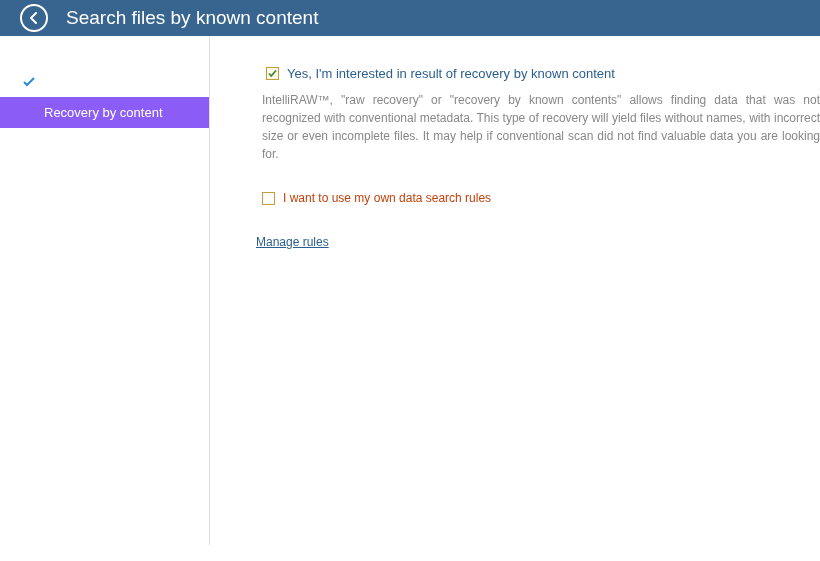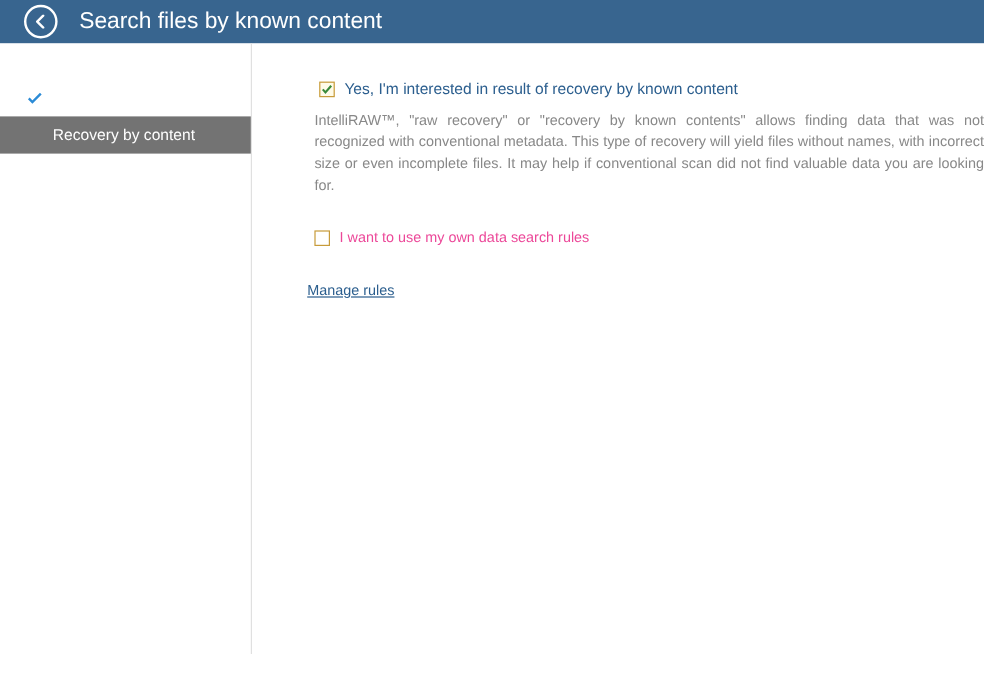--- a/index.html
+++ b/index.html
@@ -49,39 +49,39 @@
     display: flex;
     align-items: center;
     height: 31px;
     padding-left: 22px;
     gap: 8px;
     cursor: pointer;
     color: #2b5e8e;
     font-size: 13px;
   }
   .nav-item.active {
-    background: #737373;
+    background: #8b5cf6;
     color: #fff;
   }
   .nav-item .check {
     width: 14px;
     display: flex;
     align-items: center;
     justify-content: center;
   }
   .nav-item.active .check svg { visibility: hidden; }
   .nav-item.no-check .check svg { visibility: hidden; }
   .nav-item .label { flex: 1; }
   .main {
     flex: 1;
     padding: 30px 0 0 30px;
   }
   .opt-row {
     display: flex;
-    align-items: center;
+    align-items: flex-start;
     gap: 8px;
     margin-bottom: 10px;
     padding-left: 26px;
   }
   .cbox {
     width: 13px;
     height: 13px;
     border: 1px solid #c79b3a;
     background: #fffbe8;
     display: flex;
@@ -110,21 +110,21 @@
     gap: 8px;
     margin-bottom: 30px;
   }
   .sub-cbox {
     width: 13px;
     height: 13px;
     border: 1px solid #c79b3a;
     background: #fff;
     cursor: pointer;
   }
-  .sub-label { color: #ec4899; font-size: 12px; }
+  .sub-label { color: #c2410c; font-size: 12px; }
   .manage-link {
     margin-left: 16px;
     color: #2b5e8e;
     font-size: 12px;
     text-decoration: underline;
     cursor: pointer;
   }
 </style>
 </head>
 <body>

